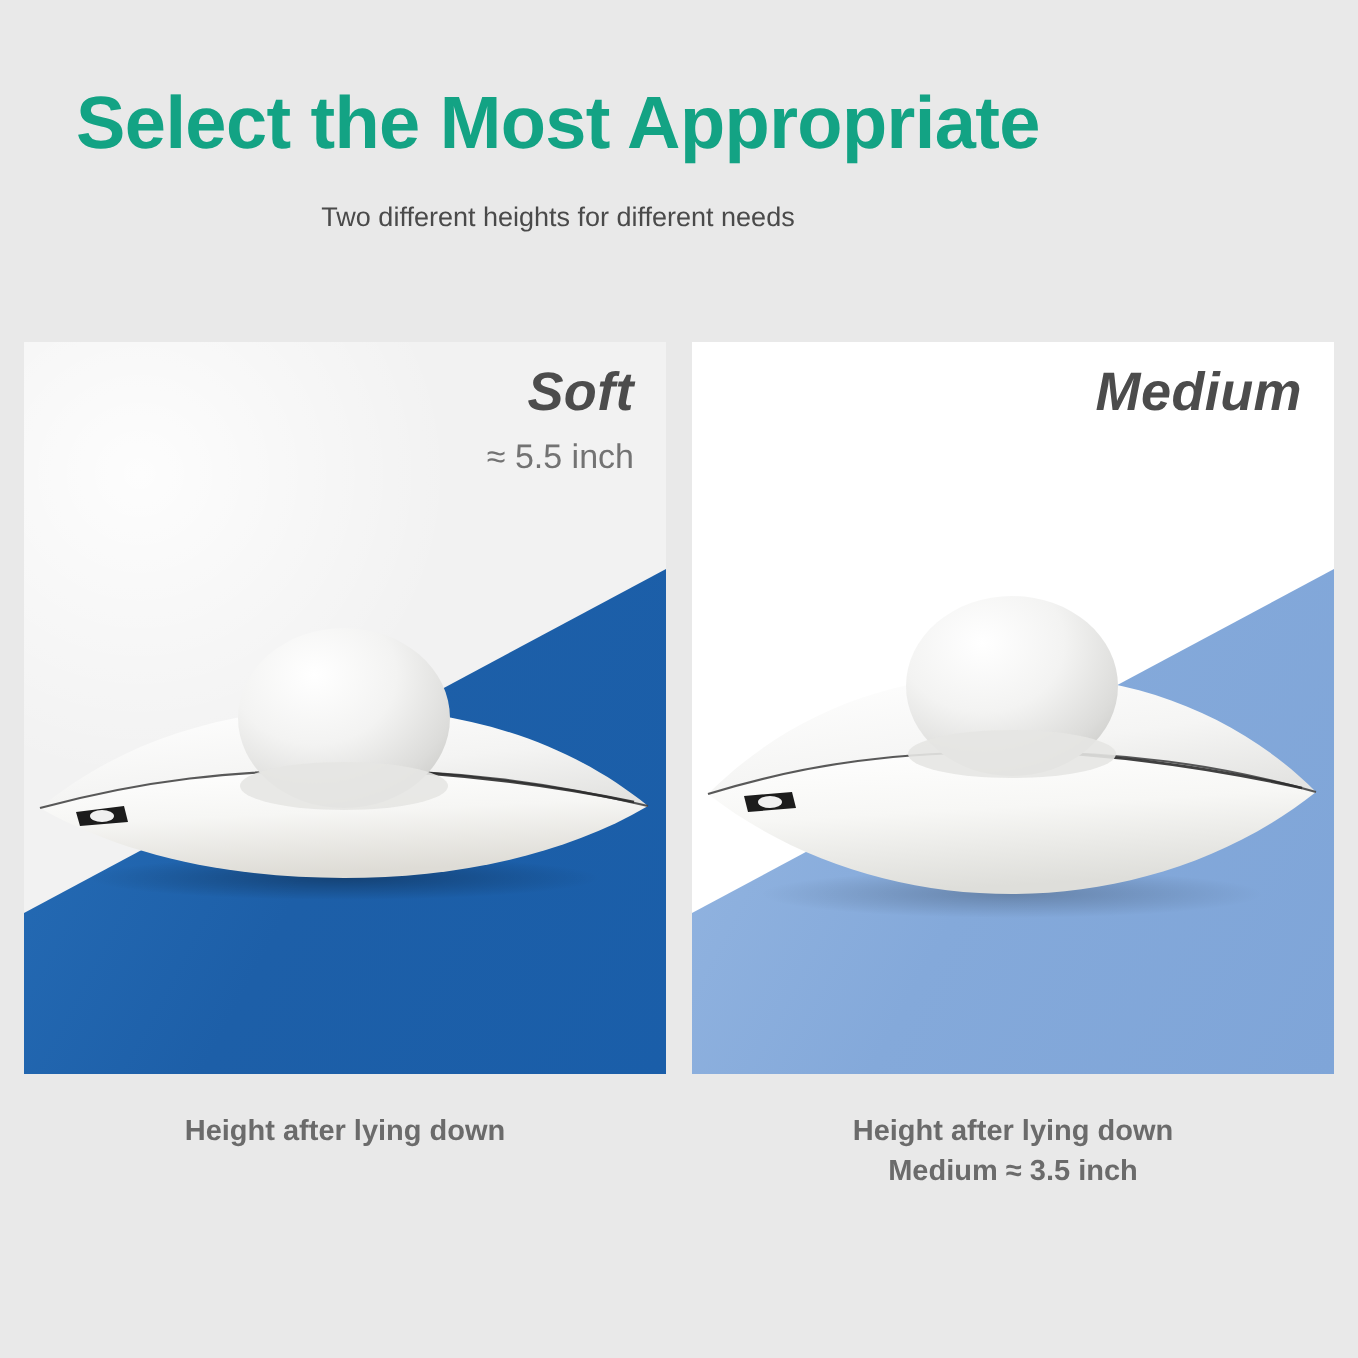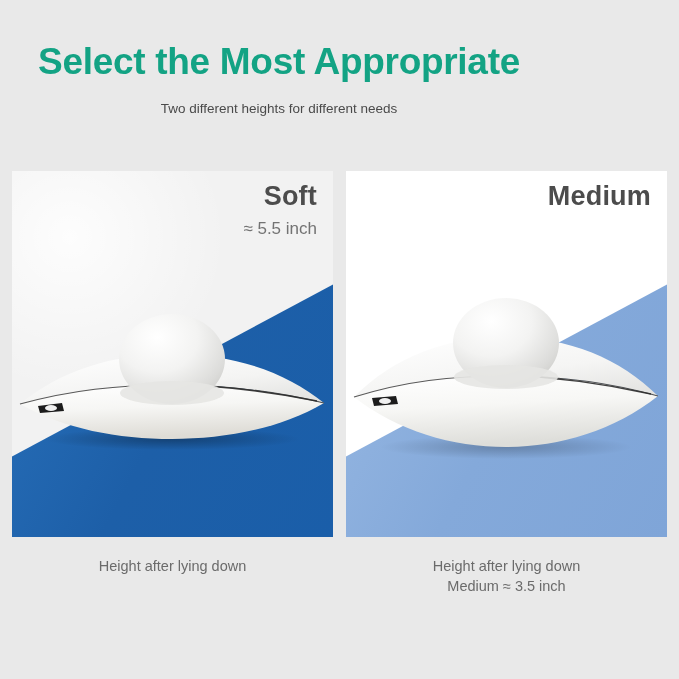--- a/index.html
+++ b/index.html
@@ -85,20 +85,21 @@
     right: 16px;
     text-align: right;
     z-index: 5;
   }
   .panel-firmness {
     font-size: 27px;
     font-weight: bold;
     color: #4c4c4c;
     line-height: 34px;
     letter-spacing: 0.2px;
+    font-style: italic;
   }
   .panel-height {
     font-size: 17px;
     color: #737373;
     line-height: 24px;
     margin-top: 4px;
   }
 
   
   .pillow-stage {
@@ -121,21 +122,21 @@
     display: flex;
     justify-content: space-between;
   }
   .caption {
     width: 321px;
     text-align: center;
     color: #6b6b6b;
     font-size: 14.5px;
     line-height: 20px;
   }
-  .caption-line { display: block; }
+  .caption-line { display: block; font-weight: bold; }
 </style>
 </head>
 <body>
 
 <div id="header">
   <div id="page-title">Select the Most Appropriate</div>
   <div id="page-subtitle">Two different heights for different needs</div>
 </div>
 
 <div id="panels">

